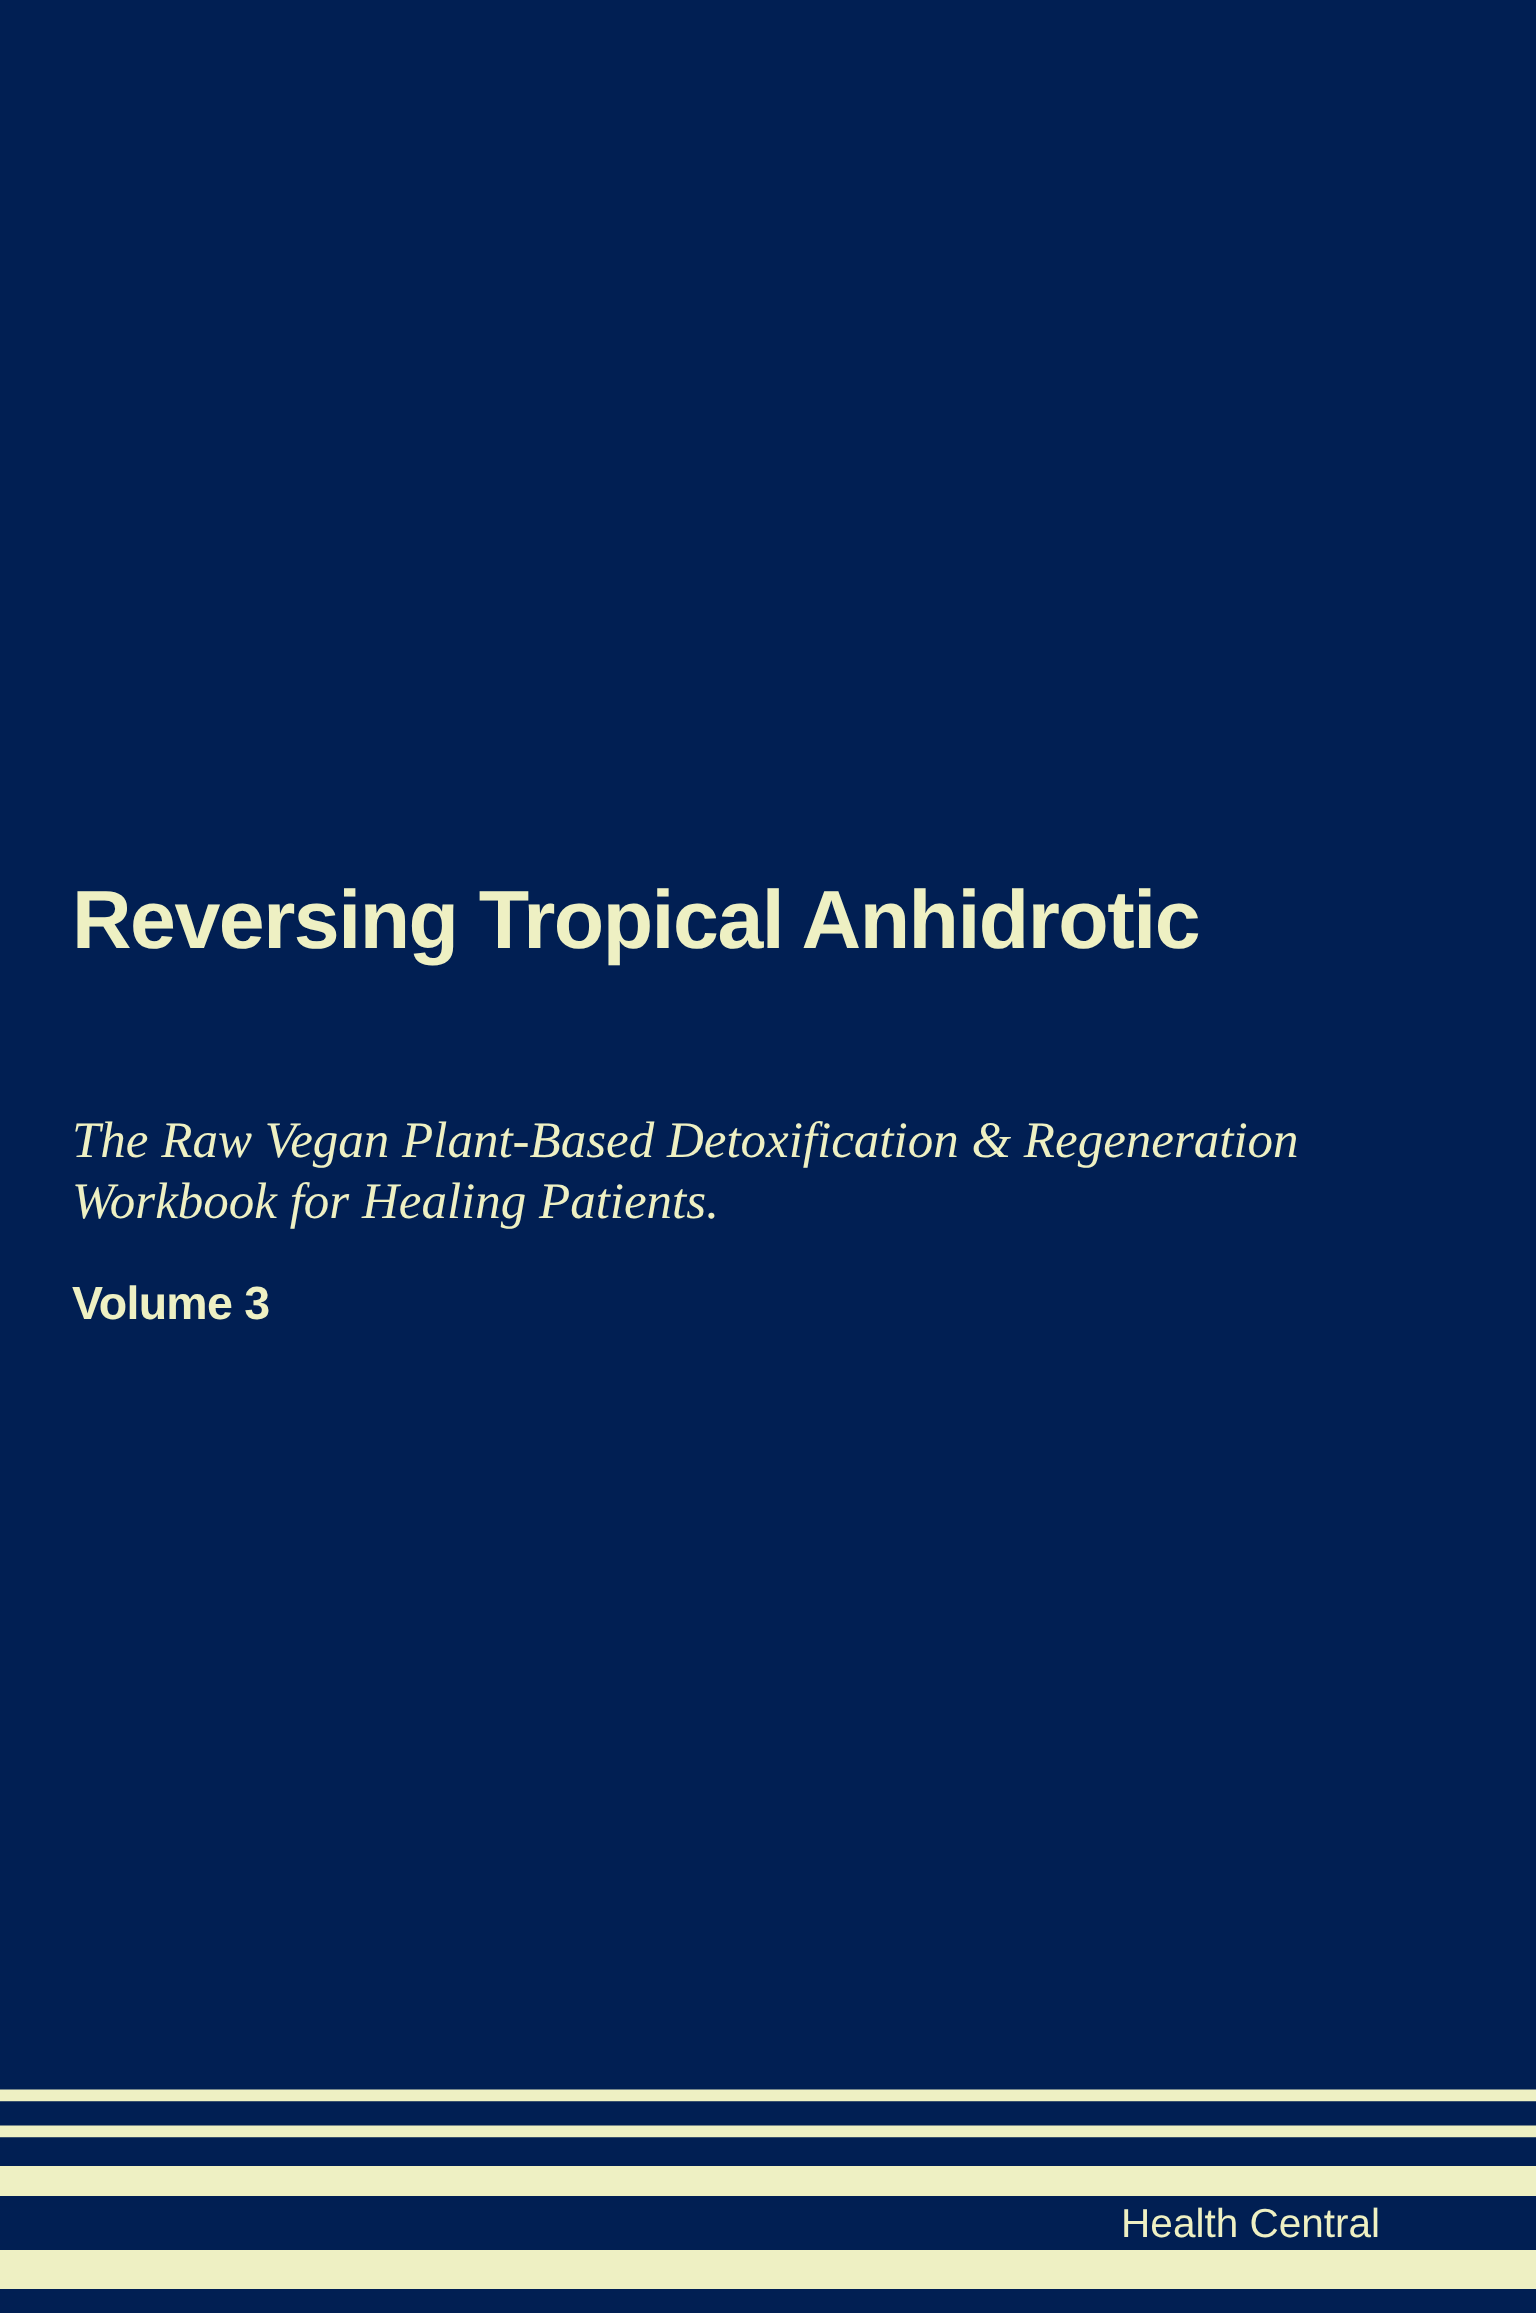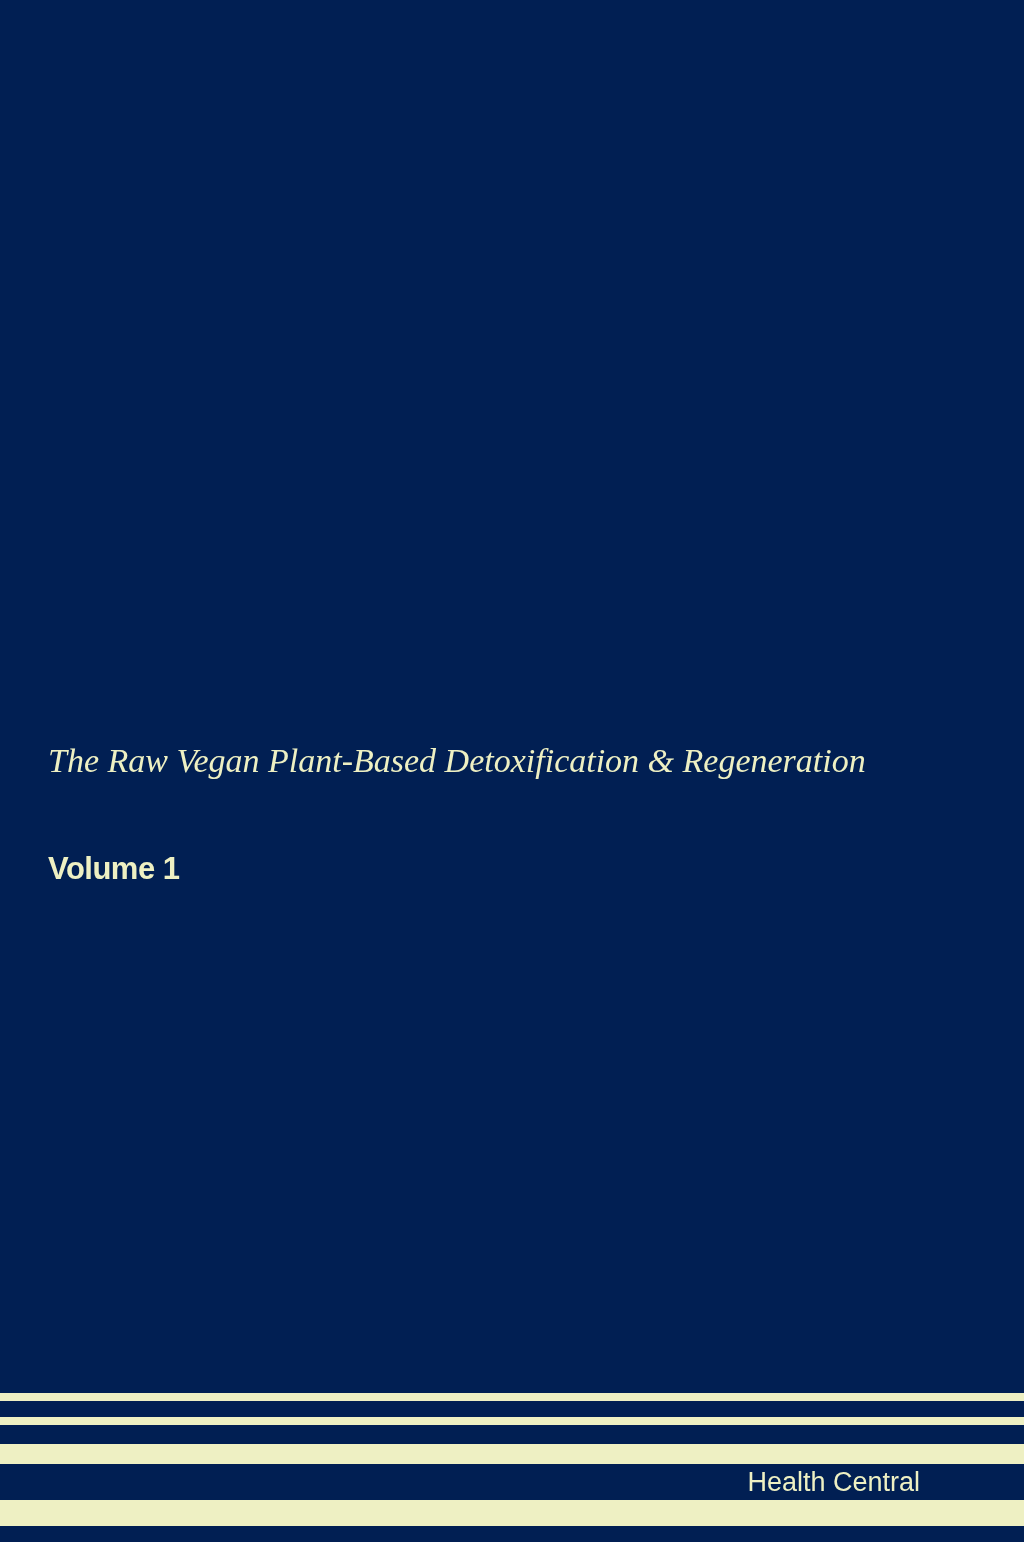--- a/index.html
+++ b/index.html
@@ -87,27 +87,29 @@
   }
   .s4 { height: 26px; }
   .g4 { height: 16px; }
 </style>
 </head>
 <body>
 
 <div class="cover">
 
   <div class="title-block">
+    <div>Reversing Tropical Anhidrotic</div>
   </div>
 
   <div class="subtitle-block">
     <div>The Raw Vegan Plant-Based Detoxification &amp; Regeneration</div>
+    <div>Workbook for Healing Patients.</div>
   </div>
 
-  <div class="volume">Volume 1</div>
+  <div class="volume">Volume 3</div>
 
   <div class="footer">
     <div class="stripe-cream s1"></div>
     <div class="stripe-navy g1"></div>
     <div class="stripe-cream s2"></div>
     <div class="stripe-navy g2"></div>
     <div class="stripe-cream s3"></div>
     <div class="publisher-band">
       <span class="publisher-name">Health Central</span>
     </div>

